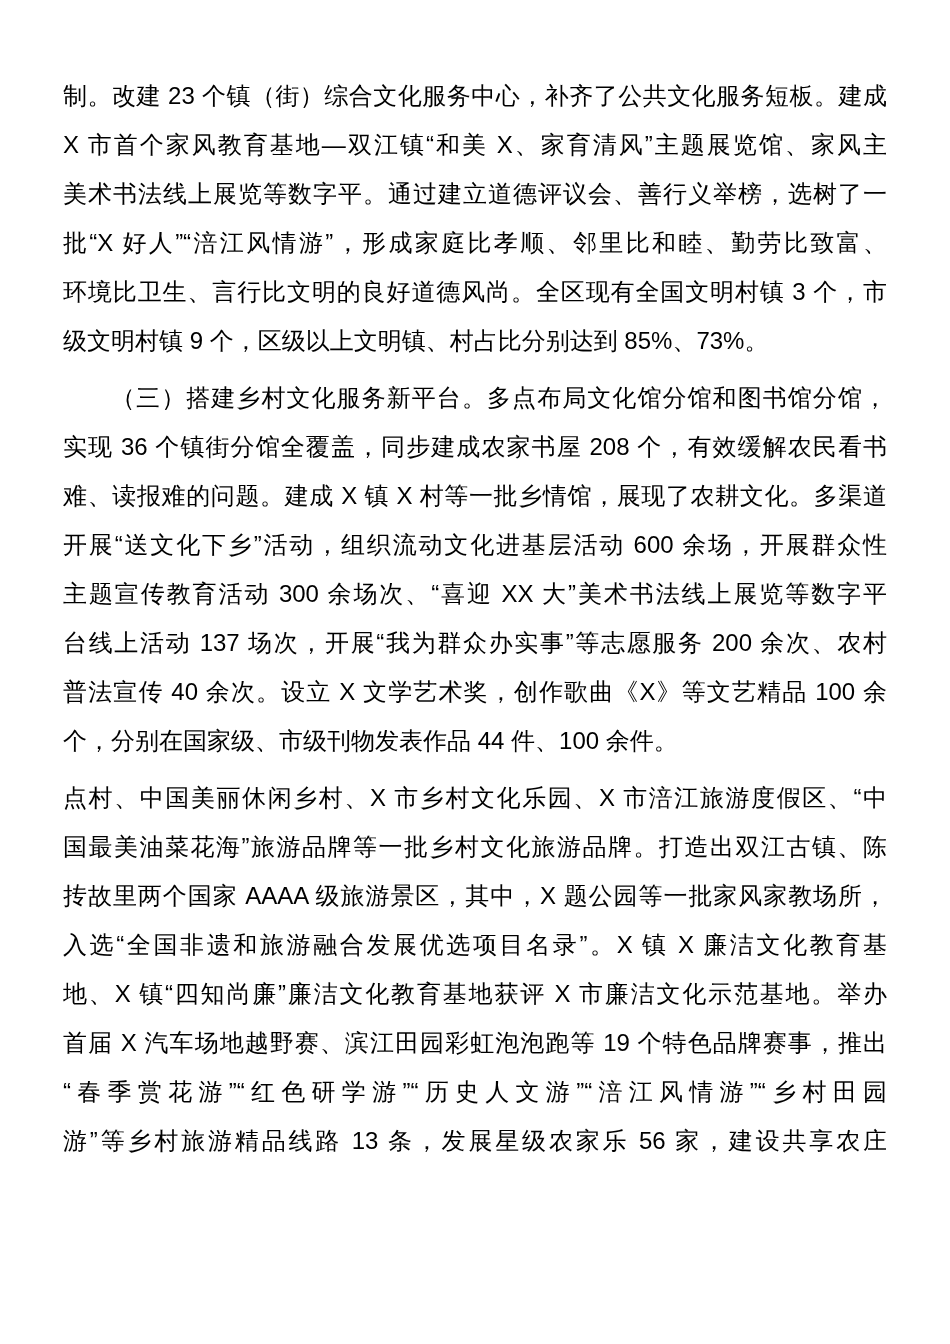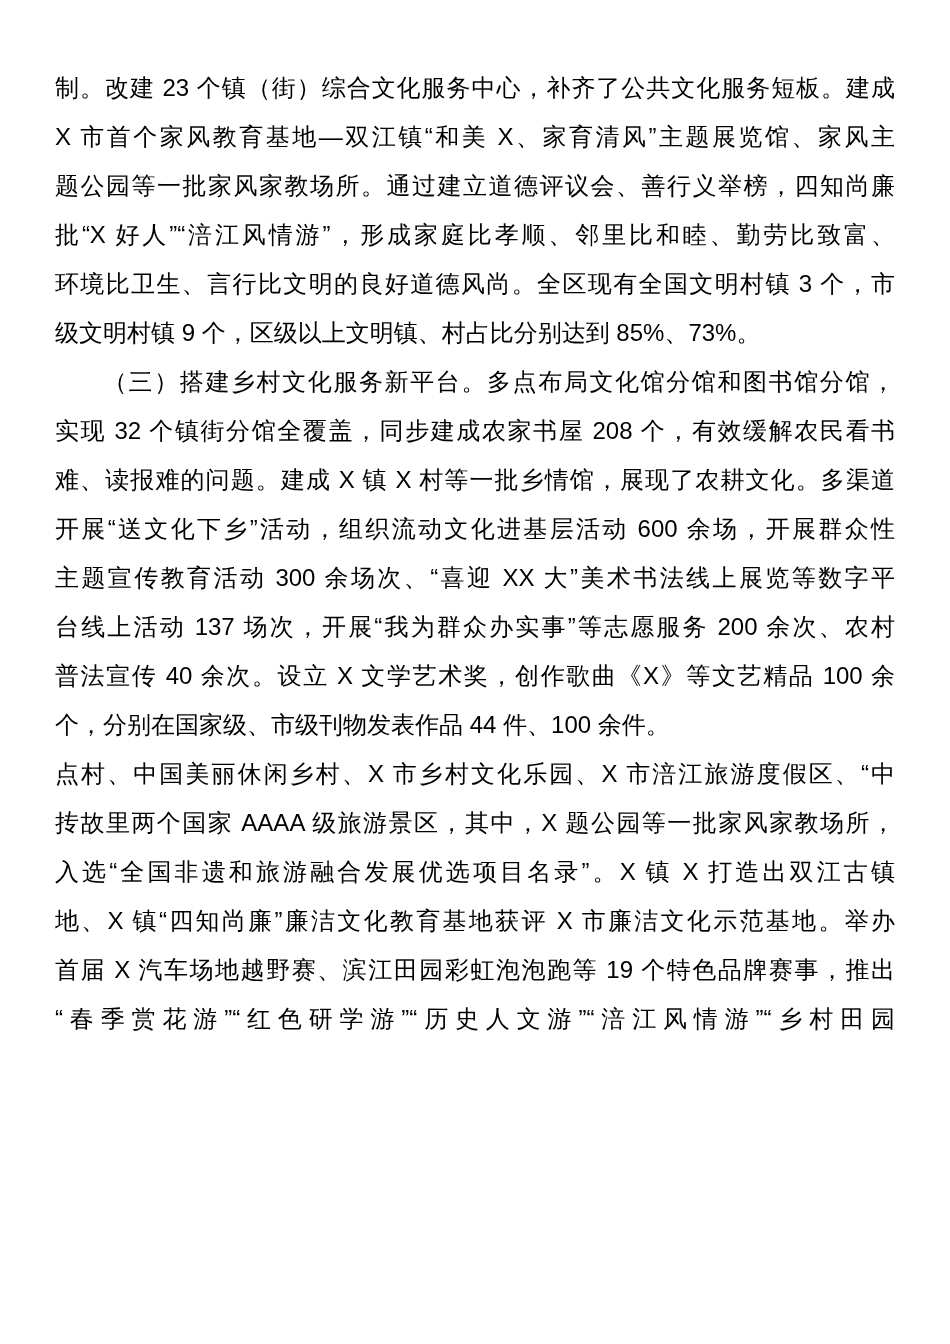--- a/index.html
+++ b/index.html
@@ -19,21 +19,21 @@
     height: 1344px;
     background: #ffffff;
     padding: 63px 55px 0 55px;
   }
   .doc-body {
     color: #000000;
     font-size: 24px;
     font-weight: 400;
   }
   .paragraph {
-    margin: 0;
+    margin: 8px;
     padding: 0;
   }
   .line {
     height: 49px;
     line-height: 49px;
     overflow: hidden;
     text-align: justify;
     text-align-last: justify;
     text-justify: inter-character;
     white-space: normal;
@@ -46,37 +46,39 @@
   }
 </style>
 </head>
 <body>
 
 <div class="page">
   <div class="doc-body">
       <div class="paragraph">
         <div class="line">制。改建 23 个镇（街）综合文化服务中心，补齐了公共文化服务短板。建成</div>
         <div class="line">X 市首个家风教育基地—双江镇“和美 X、家育清风”主题展览馆、家风主</div>
-        <div class="line">题公园等一批家风家教场所。通过建立道德评议会、善行义举榜，四知尚廉</div>
+        <div class="line">美术书法线上展览等数字平。通过建立道德评议会、善行义举榜，选树了一</div>
         <div class="line">批“X 好人”“涪江风情游”，形成家庭比孝顺、邻里比和睦、勤劳比致富、</div>
         <div class="line">环境比卫生、言行比文明的良好道德风尚。全区现有全国文明村镇 3 个，市</div>
         <div class="line flush">级文明村镇 9 个，区级以上文明镇、村占比分别达到 85%、73%。</div>
       </div>
       <div class="paragraph">
         <div class="line indent">（三）搭建乡村文化服务新平台。多点布局文化馆分馆和图书馆分馆，</div>
-        <div class="line">实现 32 个镇街分馆全覆盖，同步建成农家书屋 208 个，有效缓解农民看书</div>
+        <div class="line">实现 36 个镇街分馆全覆盖，同步建成农家书屋 208 个，有效缓解农民看书</div>
         <div class="line">难、读报难的问题。建成 X 镇 X 村等一批乡情馆，展现了农耕文化。多渠道</div>
         <div class="line">开展“送文化下乡”活动，组织流动文化进基层活动 600 余场，开展群众性</div>
         <div class="line">主题宣传教育活动 300 余场次、“喜迎 XX 大”美术书法线上展览等数字平</div>
         <div class="line">台线上活动 137 场次，开展“我为群众办实事”等志愿服务 200 余次、农村</div>
         <div class="line">普法宣传 40 余次。设立 X 文学艺术奖，创作歌曲《X》等文艺精品 100 余</div>
         <div class="line flush">个，分别在国家级、市级刊物发表作品 44 件、100 余件。</div>
       </div>
       <div class="paragraph">
         <div class="line">点村、中国美丽休闲乡村、X 市乡村文化乐园、X 市涪江旅游度假区、“中</div>
+        <div class="line">国最美油菜花海”旅游品牌等一批乡村文化旅游品牌。打造出双江古镇、陈</div>
         <div class="line">抟故里两个国家 AAAA 级旅游景区，其中，X 题公园等一批家风家教场所，</div>
-        <div class="line">入选“全国非遗和旅游融合发展优选项目名录”。X 镇 X 打造出双江古镇</div>
+        <div class="line">入选“全国非遗和旅游融合发展优选项目名录”。X 镇 X 廉洁文化教育基</div>
         <div class="line">地、X 镇“四知尚廉”廉洁文化教育基地获评 X 市廉洁文化示范基地。举办</div>
         <div class="line">首届 X 汽车场地越野赛、滨江田园彩虹泡泡跑等 19 个特色品牌赛事，推出</div>
         <div class="line">“春季赏花游”“红色研学游”“历史人文游”“涪江风情游”“乡村田园</div>
+        <div class="line">游”等乡村旅游精品线路 13 条，发展星级农家乐 56 家，建设共享农庄</div>
       </div>
     </div>
 </div>
 
 </body></html>

